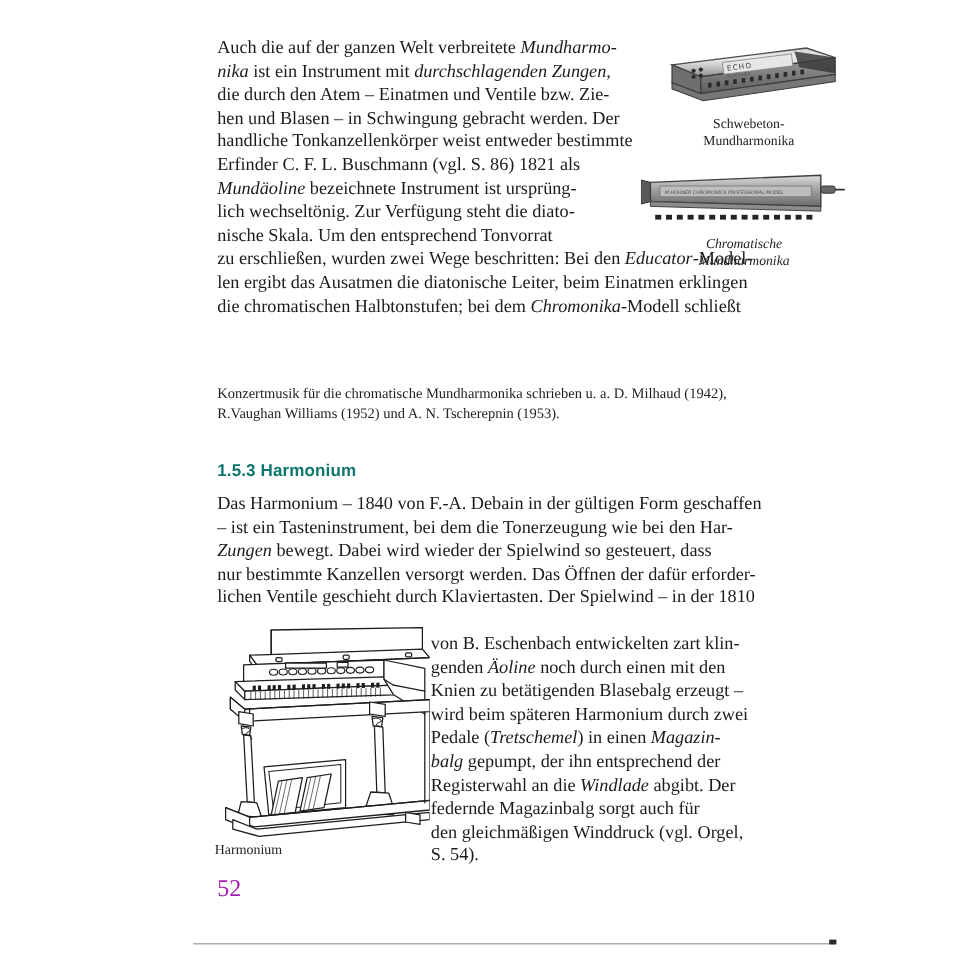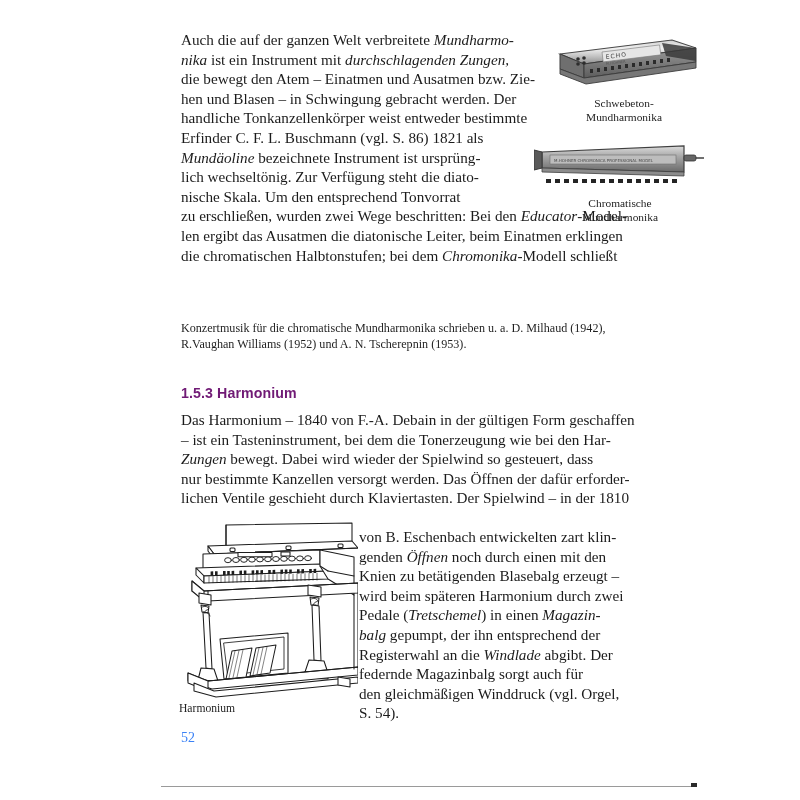--- a/index.html
+++ b/index.html
@@ -51,21 +51,21 @@
   }
   .fig-caption {
     font-size: 11.4px;
     line-height: 13.6px;
     color: #222;
     margin-top: 3px;
     font-family: "Liberation Serif", "DejaVu Serif", serif;
   }
 
   #fig-schwebeton { left: 508px; top: 28px; width: 160px; }
-  #fig-chromatische { left: 498px; top: 138px; width: 172px; }
+  #fig-chromatische { left: 498px; top: 138px; width: 172px; font-style: italic; }
 
   
   #note-konzertmusik {
     left: 145px;
     top: 320px;
     width: 500px;
     font-size: 12.1px;
     line-height: 16.2px;
     text-align: justify;
     color: #1f1f1f;
@@ -74,21 +74,21 @@
   
   #heading-harmonium {
     position: absolute;
     left: 145px;
     top: 385px;
     width: 500px;
     font-family: "Liberation Sans", sans-serif;
     font-weight: bold;
     font-size: 14.2px;
     letter-spacing: 0.1px;
-    color: #701a75;
+    color: #0f766e;
   }
 
   
   #para-harmonium-a {
     left: 145px;
     top: 410px;
     width: 500px;
   }
 
   
@@ -114,22 +114,22 @@
     top: 702px;
     font-size: 11.6px;
     color: #222;
   }
 
   
   #folio {
     position: absolute;
     left: 145px;
     top: 730px;
-    font-size: 14px;
-    color: #3b82f6;
+    font-size: 20px;
+    color: #a21caf;
   }
 
   
   #scan-line {
     position: absolute;
     left: 125px;
     top: 786px;
     width: 535px;
     height: 1px;
     background: #9a9a9a;
@@ -150,21 +150,21 @@
   }
 </style>
 </head>
 <body>
 
 <div id="page">
 
   <div class="col para" id="para-mundharmonika">
     <div class="line l-wide">Auch die auf der ganzen Welt verbreitete <i>Mundharmo-</i></div>
     <div class="line l-wide"><i>nika</i> ist ein Instrument mit <i>durchschlagenden Zungen,</i></div>
-    <div class="line l-wide">die bewegt den Atem – Einatmen und Ausatmen bzw. Zie-</div>
+    <div class="line l-wide">die durch den Atem – Einatmen und Ventile bzw. Zie-</div>
     <div class="line l-wide">hen und Blasen – in Schwingung gebracht werden. Der</div>
     <div class="line l-narrow">handliche Tonkanzellenkörper weist entweder bestimmte</div>
     <div class="line l-narrow">Erfinder C. F. L. Buschmann (vgl. S. 86) 1821 als</div>
     <div class="line l-narrow"><i>Mundäoline</i> bezeichnete Instrument ist ursprüng-</div>
     <div class="line l-narrow">lich wechseltönig. Zur Verfügung steht die diato-</div>
     <div class="line l-narrow">nische Skala. Um den entsprechend Tonvorrat</div>
     <div class="line l-wide">zu erschließen, wurden zwei Wege beschritten: Bei den <i>Educator</i>-Model-</div>
     <div class="line l-wide">len ergibt das Ausatmen die diatonische Leiter, beim Einatmen erklingen</div>
     <div class="line l-wide">die chromatischen Halbtonstufen; bei dem <i>Chromonika</i>-Modell schließt</div>
   </div>
@@ -285,21 +285,21 @@
   <div class="col para" id="para-harmonium-a">
     <div class="line">Das Harmonium – 1840 von F.-A. Debain in der gültigen Form geschaffen</div>
     <div class="line">– ist ein Tasteninstrument, bei dem die Tonerzeugung wie bei den Har-</div>
     <div class="line"><i>Zungen</i> bewegt. Dabei wird wieder der Spielwind so gesteuert, dass</div>
     <div class="line">nur bestimmte Kanzellen versorgt werden. Das Öffnen der dafür erforder-</div>
     <div class="line">lichen Ventile geschieht durch Klaviertasten. Der Spielwind – in der 1810</div>
   </div>
 
   <div class="col para" id="para-harmonium-b">
     <div class="line">von B. Eschenbach entwickelten zart klin-</div>
-    <div class="line">genden <i>Öffnen</i> noch durch einen mit den</div>
+    <div class="line">genden <i>Äoline</i> noch durch einen mit den</div>
     <div class="line">Knien zu betätigenden Blasebalg erzeugt –</div>
     <div class="line">wird beim späteren Harmonium durch zwei</div>
     <div class="line">Pedale (<i>Tretschemel</i>) in einen <i>Magazin-</i></div>
     <div class="line"><i>balg</i> gepumpt, der ihn entsprechend der</div>
     <div class="line">Registerwahl an die <i>Windlade</i> abgibt. Der</div>
     <div class="line">federnde Magazinbalg sorgt auch für</div>
     <div class="line">den gleichmäßigen Winddruck (vgl. Orgel,</div>
     <div class="line" style="text-align:left">S. 54).</div>
   </div>
 

